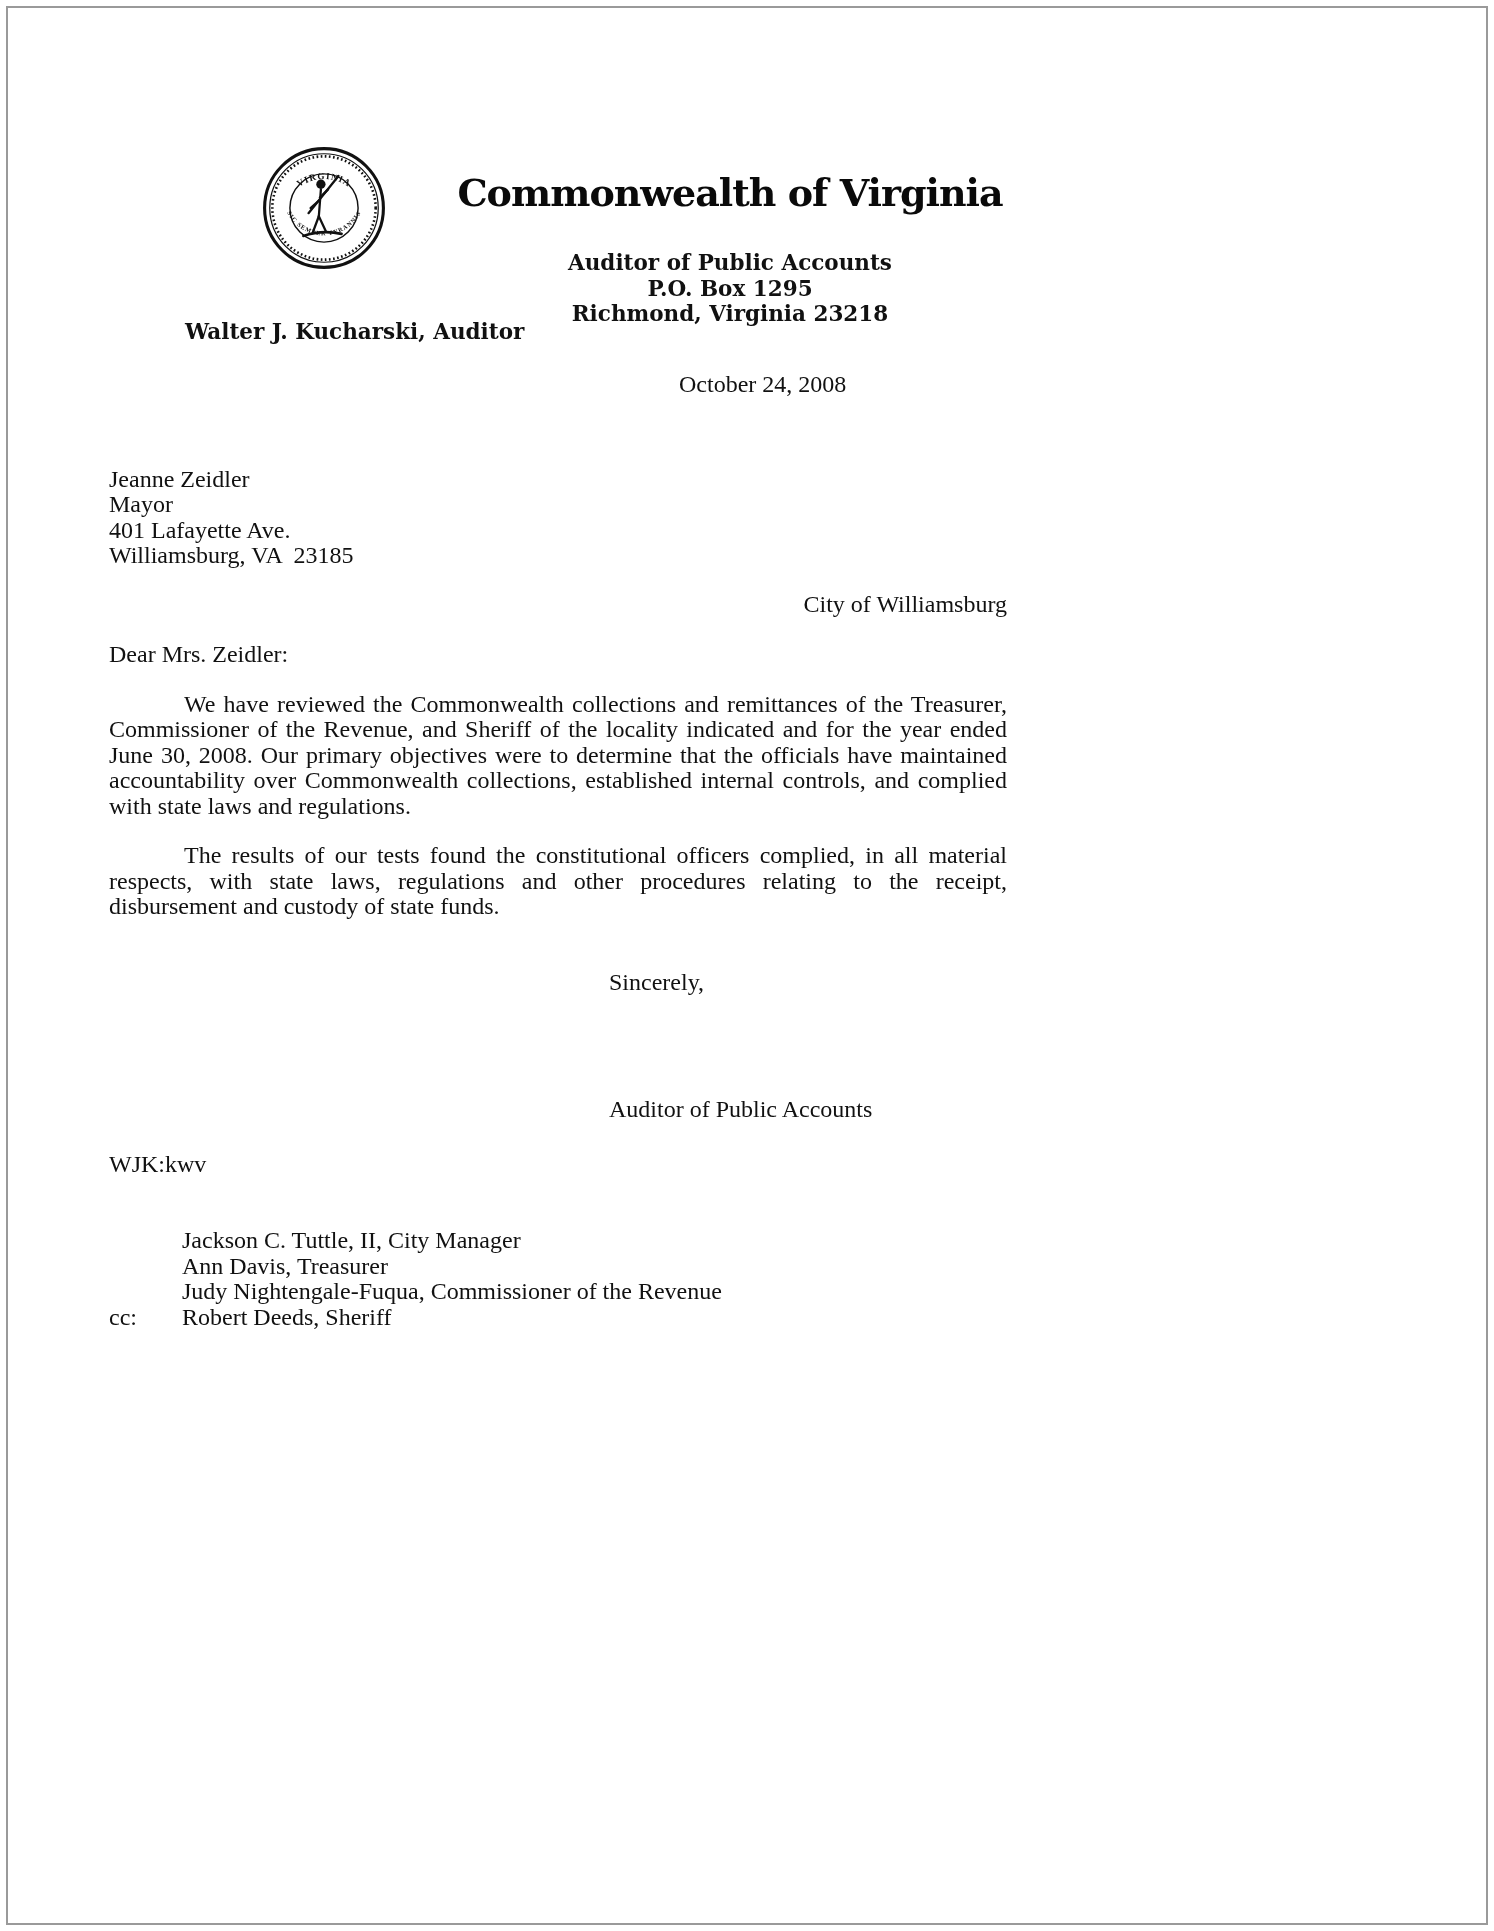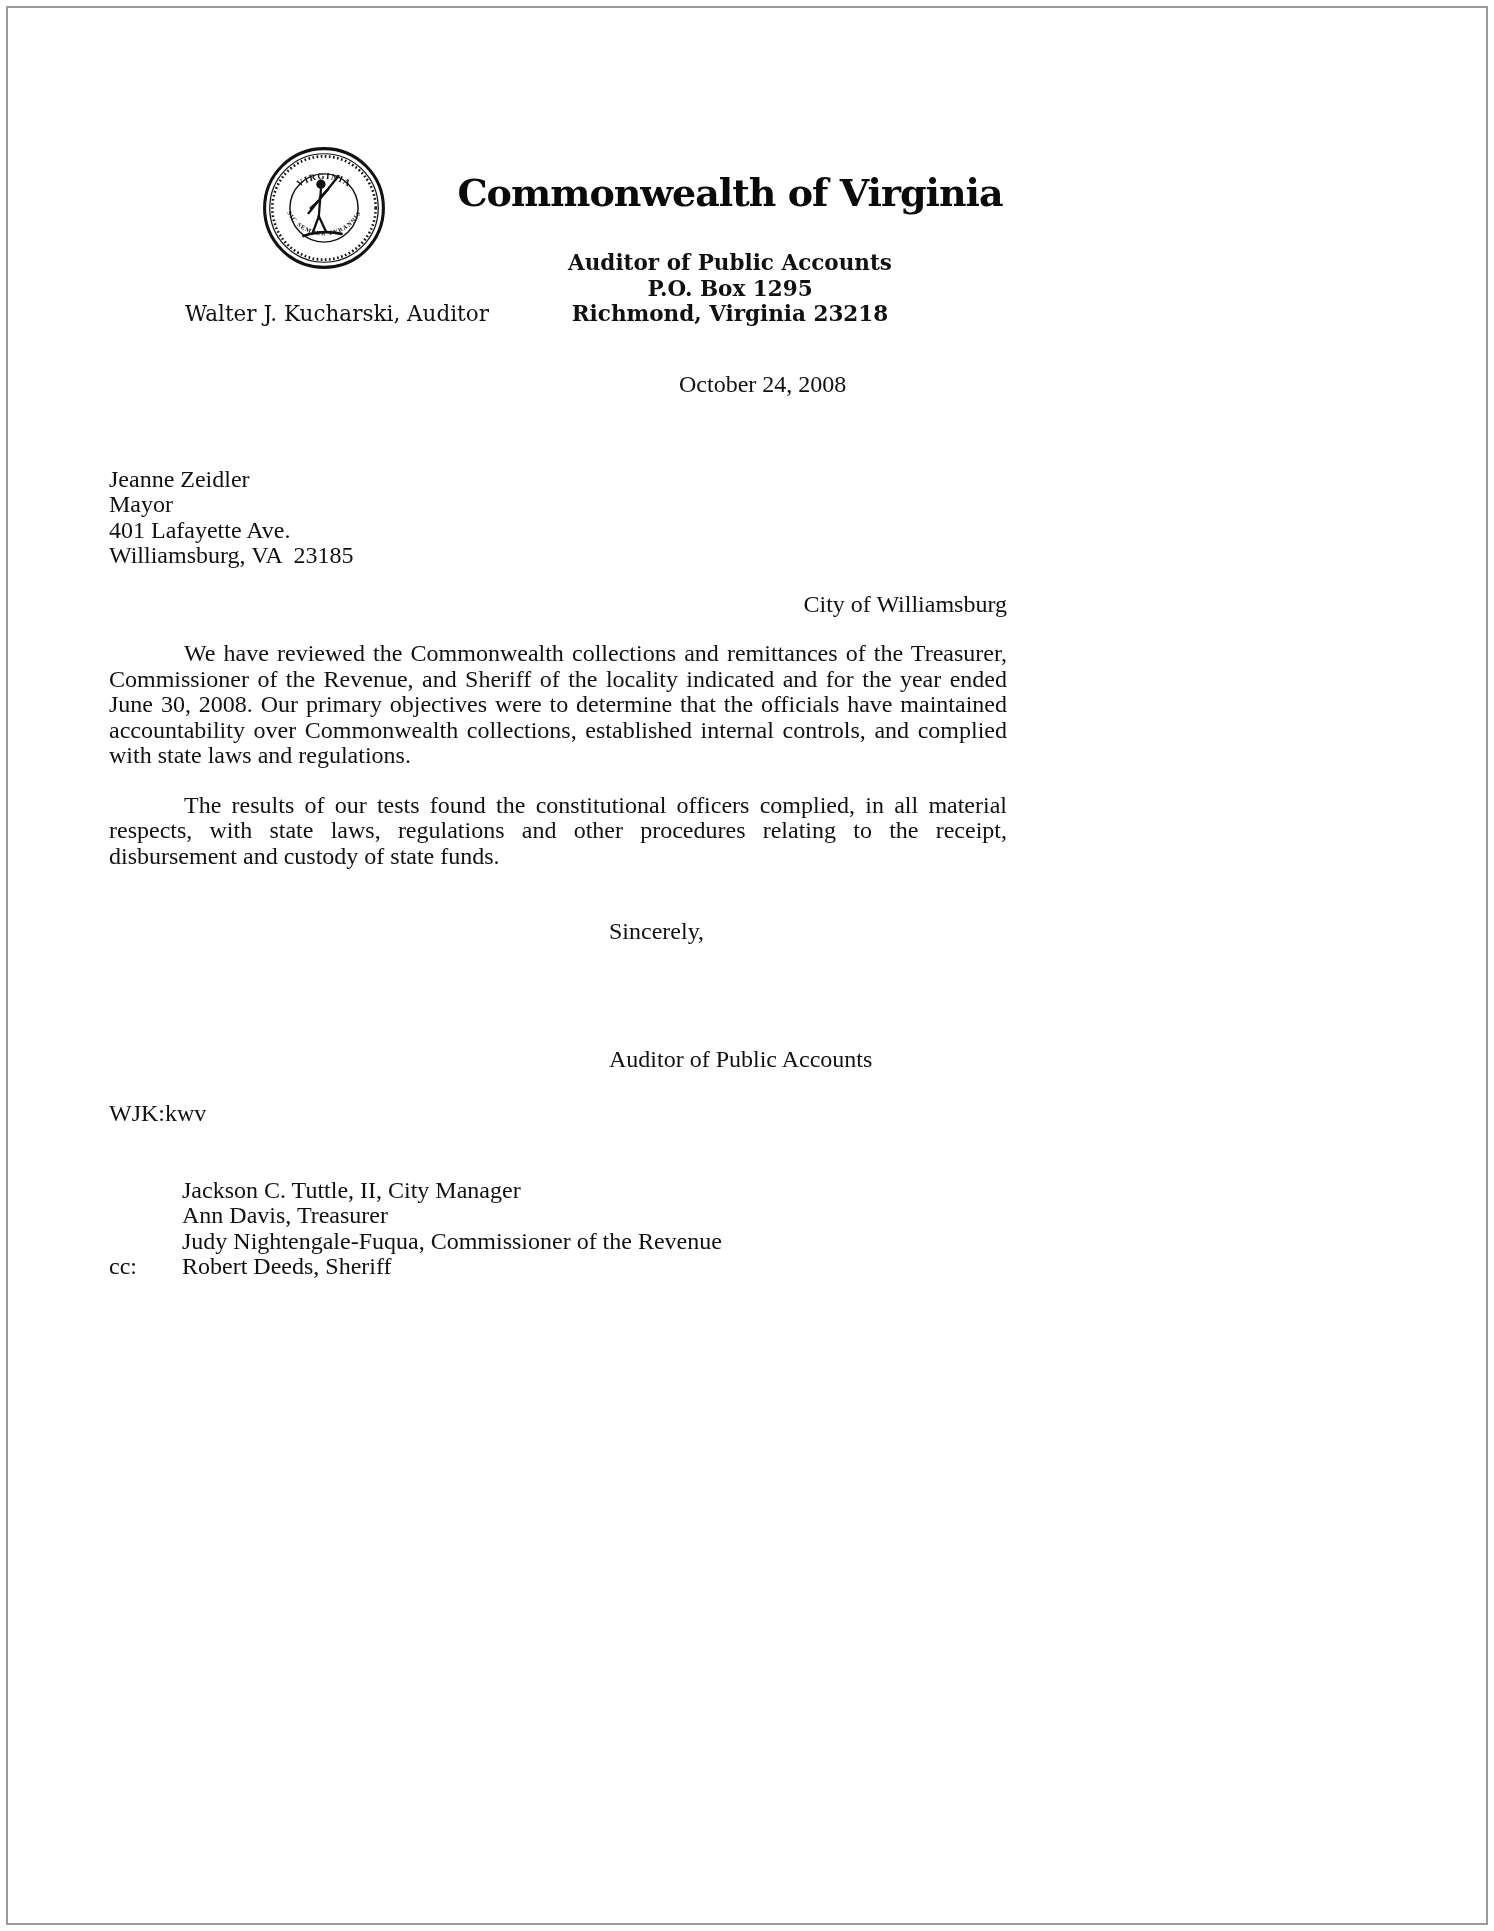--- a/index.html
+++ b/index.html
@@ -42,23 +42,23 @@
     font-family: "DejaVu Serif", serif;
     font-weight: 700;
     font-size: 21.5px;
     white-space: nowrap;
   }
   .lh-office { top: 250px; }
   .lh-pobox  { top: 276px; }
   .lh-city   { top: 301px; }
   .lh-auditor-name {
     position: absolute;
-    left: 185px; top: 301px;
+    left: 185px; top: 319px;
     font-family: "DejaVu Serif", serif;
-    font-weight: 400;
+    font-weight: 700;
     font-size: 21.5px;
     white-space: nowrap;
   }
   .seal text {
     font-family: "Liberation Serif", serif;
     fill: #111;
     letter-spacing: 1px;
   }
 
   
@@ -132,20 +132,21 @@
 
   <div class="recipient">
     <div class="recipient-line">Jeanne Zeidler</div>
     <div class="recipient-line">Mayor</div>
     <div class="recipient-line">401 Lafayette Ave.</div>
     <div class="recipient-line">Williamsburg, VA  23185</div>
   </div>
 
   <div class="locality">City of Williamsburg</div>
 
+  <div class="salutation">Dear Mrs. Zeidler:</div>
 
   <p class="para">We have reviewed the Commonwealth collections and remittances of the Treasurer, Commissioner of the Revenue, and Sheriff of the locality indicated and for the year ended June 30, 2008.  Our primary objectives were to determine that the officials have maintained accountability over Commonwealth collections, established internal controls, and complied with state laws and regulations.</p>
   <p class="para">The results of our tests found the constitutional officers complied, in all material respects, with state laws, regulations and other procedures relating to the receipt, disbursement and custody of state funds.</p>
 
   <div class="sincerely">Sincerely,</div>
   <div class="sig-title">Auditor of Public Accounts</div>
 
   <div class="reference">WJK:kwv</div>
 
   <div class="cc-block">

